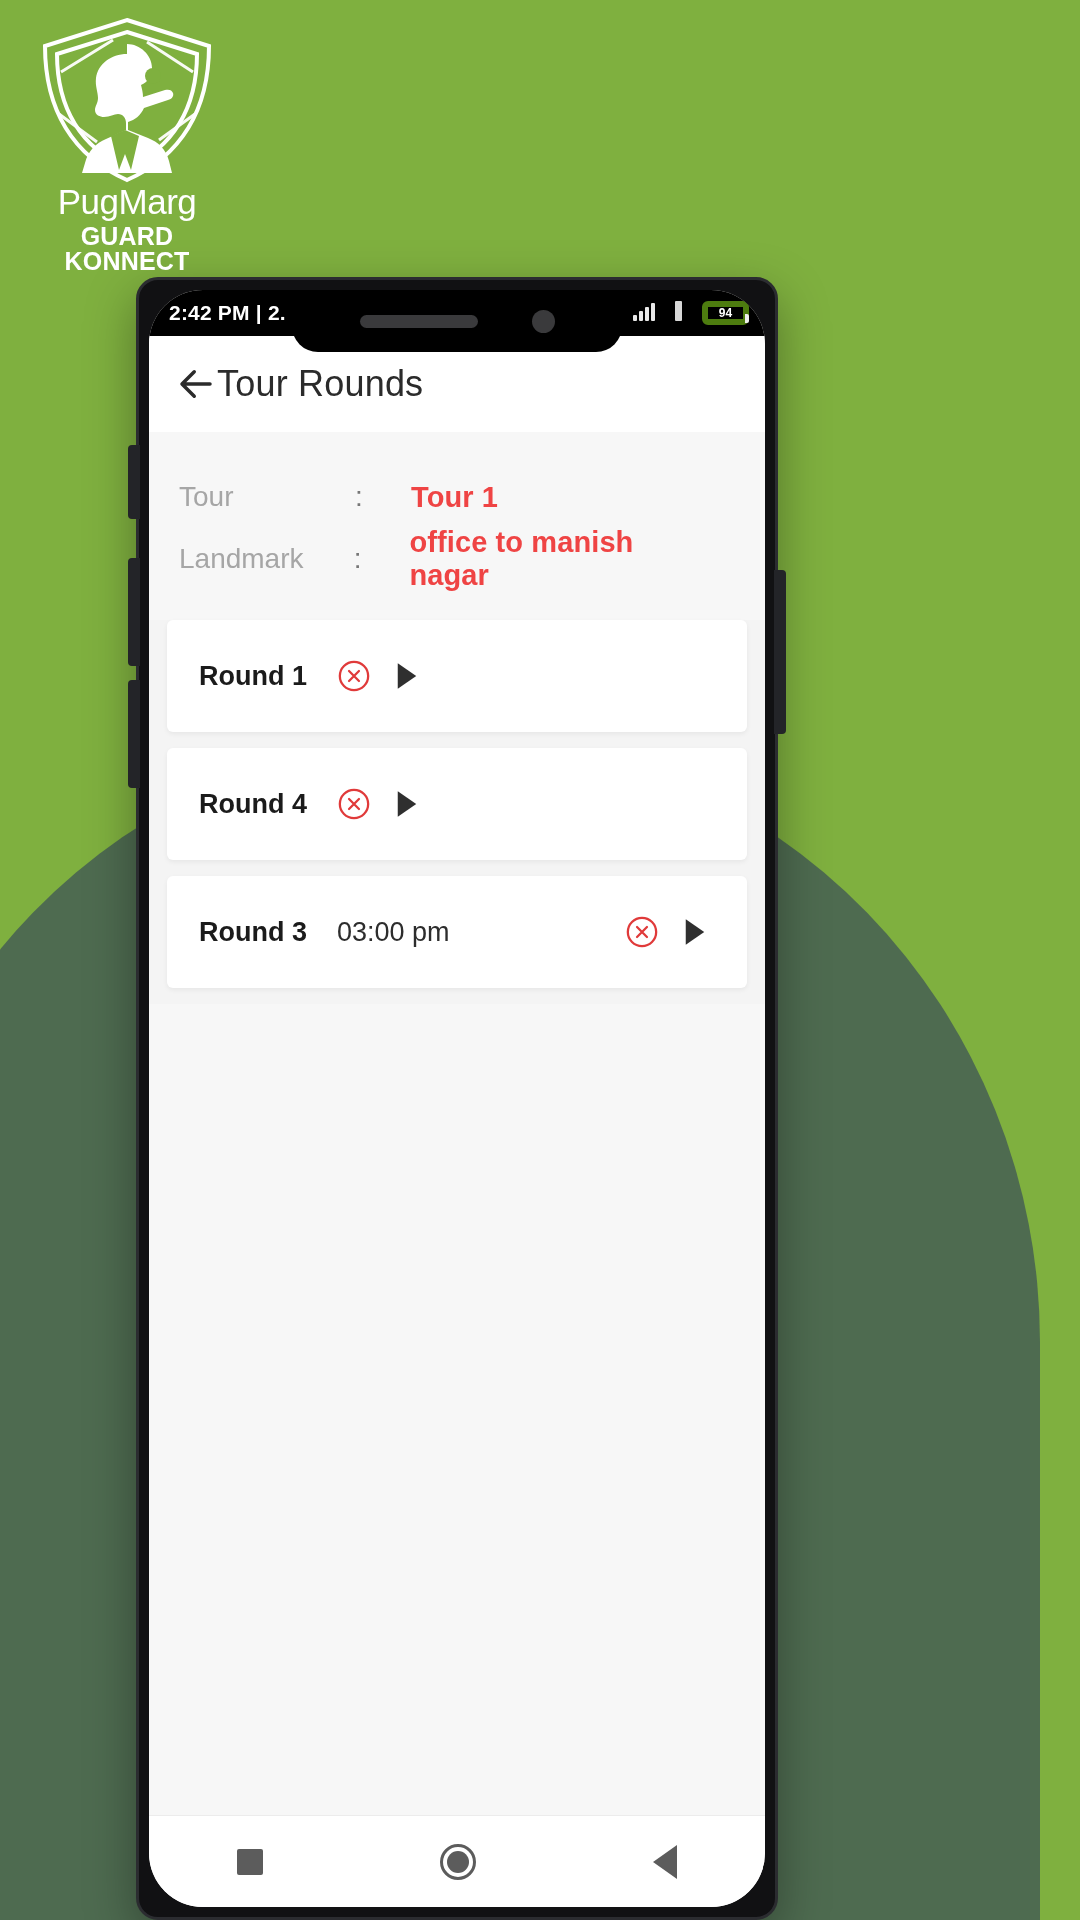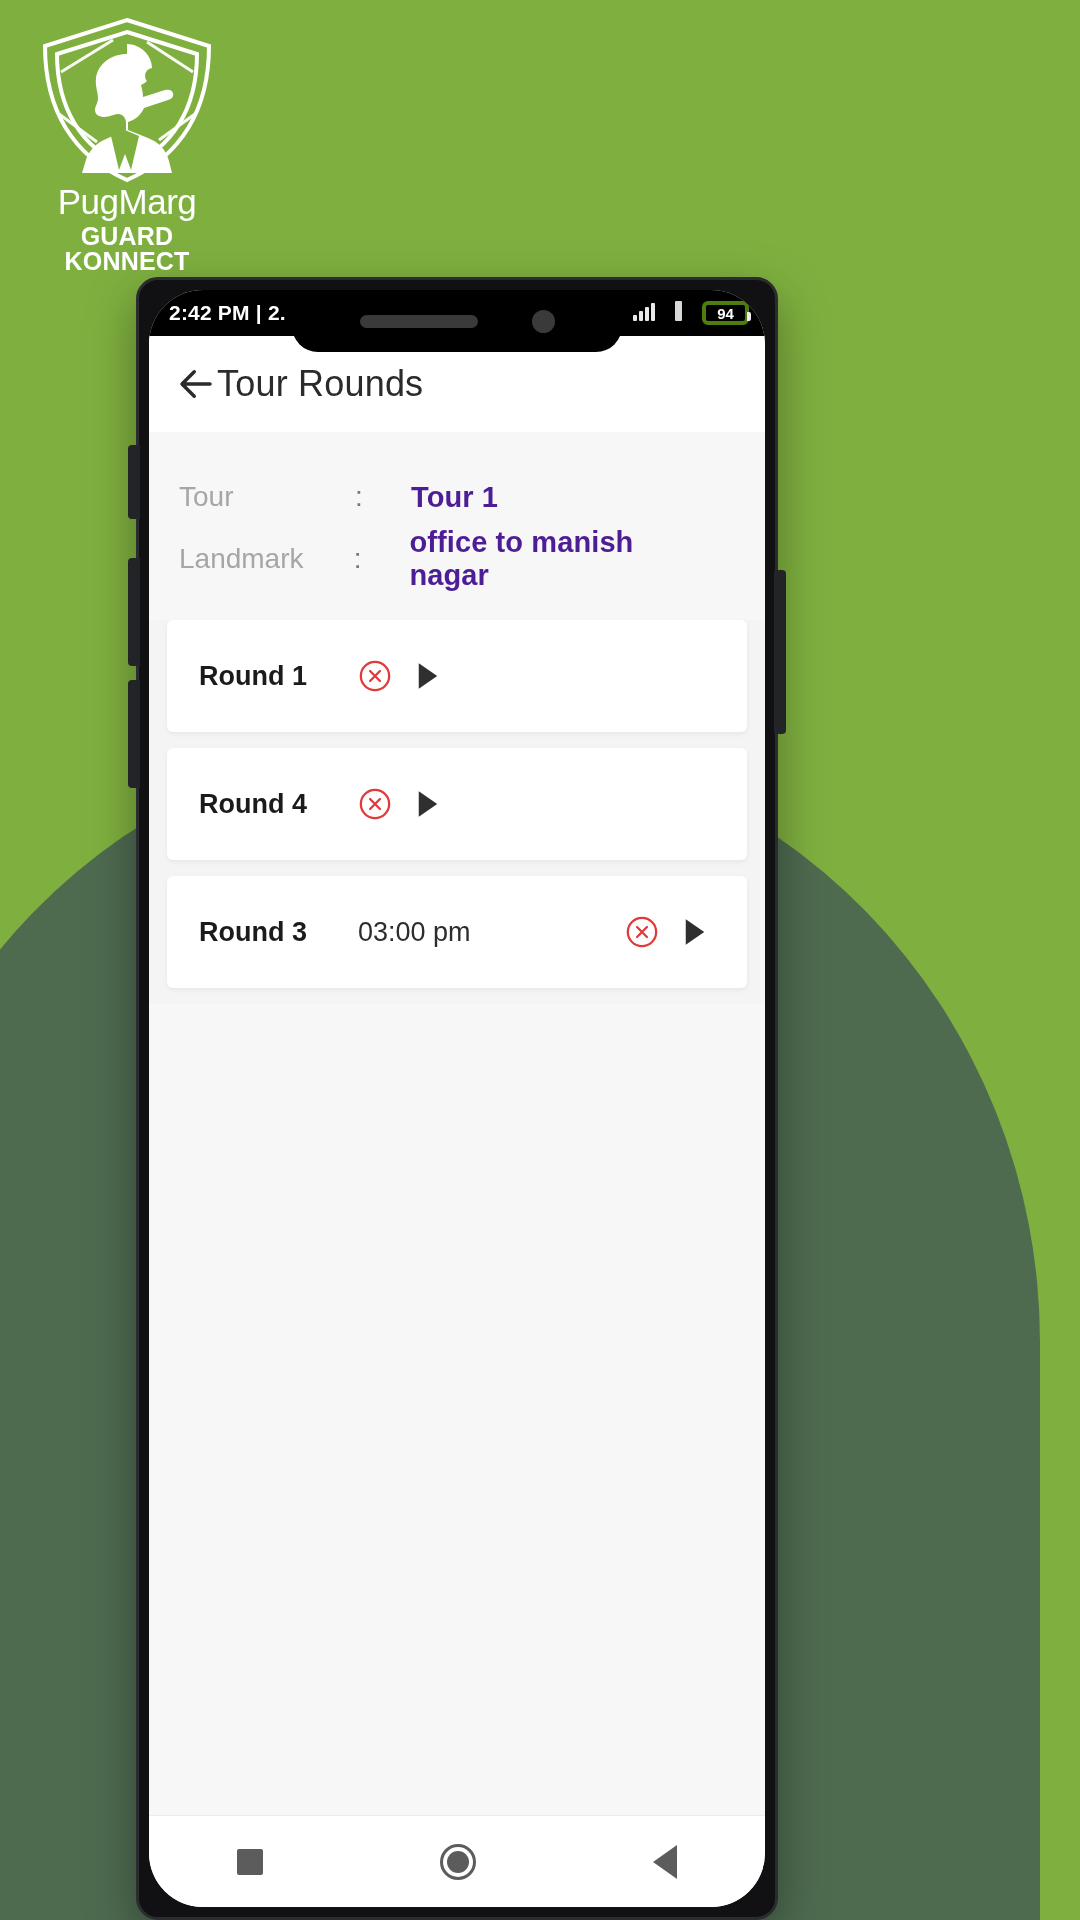--- a/index.html
+++ b/index.html
@@ -118,24 +118,24 @@
   .ic-bars i:nth-child(2){height:10px}
   .ic-bars i:nth-child(3){height:14px}
   .ic-bars i:nth-child(4){height:18px}
   .ic-bars2 { display: inline-flex; align-items:flex-end; gap:2px; height:20px;}
   .ic-bars2 i { width:4px; background:#8a8a8a; border-radius:1px; display:block;}
   .ic-bars2 i:nth-child(1){height:10px}
   .ic-bars2 i:nth-child(2){height:14px}
   .ic-bars2 i:nth-child(3){height:18px}
   .ic-batt {
     position: relative;
-    border: 4px solid #4d7c0f; border-radius: 6px;
+    border: 6px solid #4d7c0f; border-radius: 6px;
     width: 47px; height: 24px;
     display: flex; align-items: center; justify-content: center;
-    font-size: 15px; font-weight: 700; color: #fff;
+    font-size: 12px; font-weight: 700; color: #fff;
   }
   .ic-batt:after {
     content: ""; position: absolute; right: -6px; top: 7px;
     width: 4px; height: 9px; background: #efefef; border-radius: 0 2px 2px 0;
   }
   
   .notch {
     position: absolute;
     left: 50%; transform: translateX(-50%);
     top: 0;
@@ -167,33 +167,32 @@
     background: #F7F7F7;
     padding: 34px 16px 30px 0;
   }
   .info-row {
     display: flex; align-items: center;
     padding: 0 30px;
     height: 62px;
   }
   .info-label { width: 176px; color: #A6A6A6; font-size: 28px; }
   .info-colon { width: 56px; color: #777; font-size: 28px; }
-  .info-value { color: #4c1d95; font-size: 29px; font-weight: 700; letter-spacing: .1px; }
+  .info-value { color: #ef4444; font-size: 29px; font-weight: 700; letter-spacing: .1px; }
 
   
   .rounds { padding: 0 18px; }
   .round-card {
     background: #FFFFFF;
     border-radius: 6px;
     height: 112px;
     margin-bottom: 16px;
     display: flex; align-items: center;
     box-shadow: 0 2px 5px rgba(0,0,0,.06);
     position: relative;
-    gap: 21px;
   }
   .rc-name { width: 170px; padding-left: 32px; font-size: 27px; font-weight: 700; color: #1b1b1b;}
   .rc-time { flex: 1; font-size: 27px; color: #2d2d2d; }
   .rc-actions { display: flex; align-items: center; gap: 22px; padding-right: 38px; }
   .ic-delete { width: 34px; height: 34px; cursor: pointer; }
   .ic-play   { width: 28px; height: 30px; cursor: pointer; }
 
   
   .content-bg { background: #F7F7F7; flex: 1; }
   .navbar {

